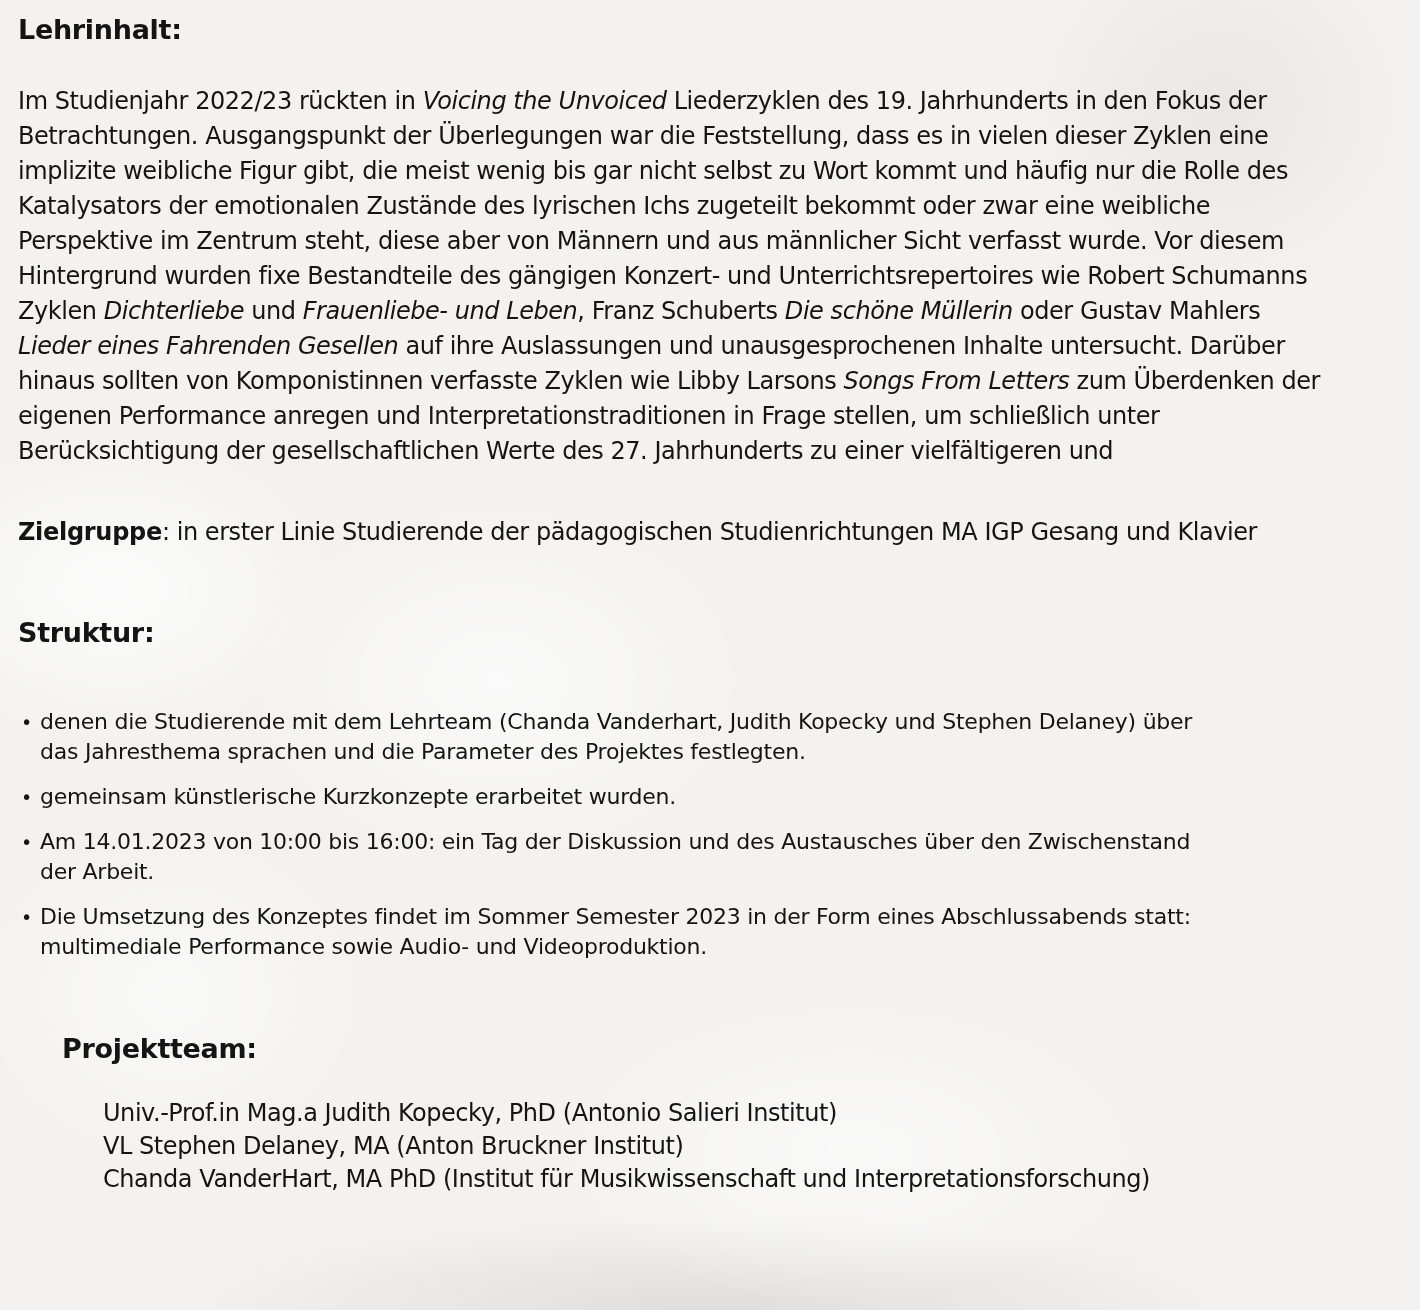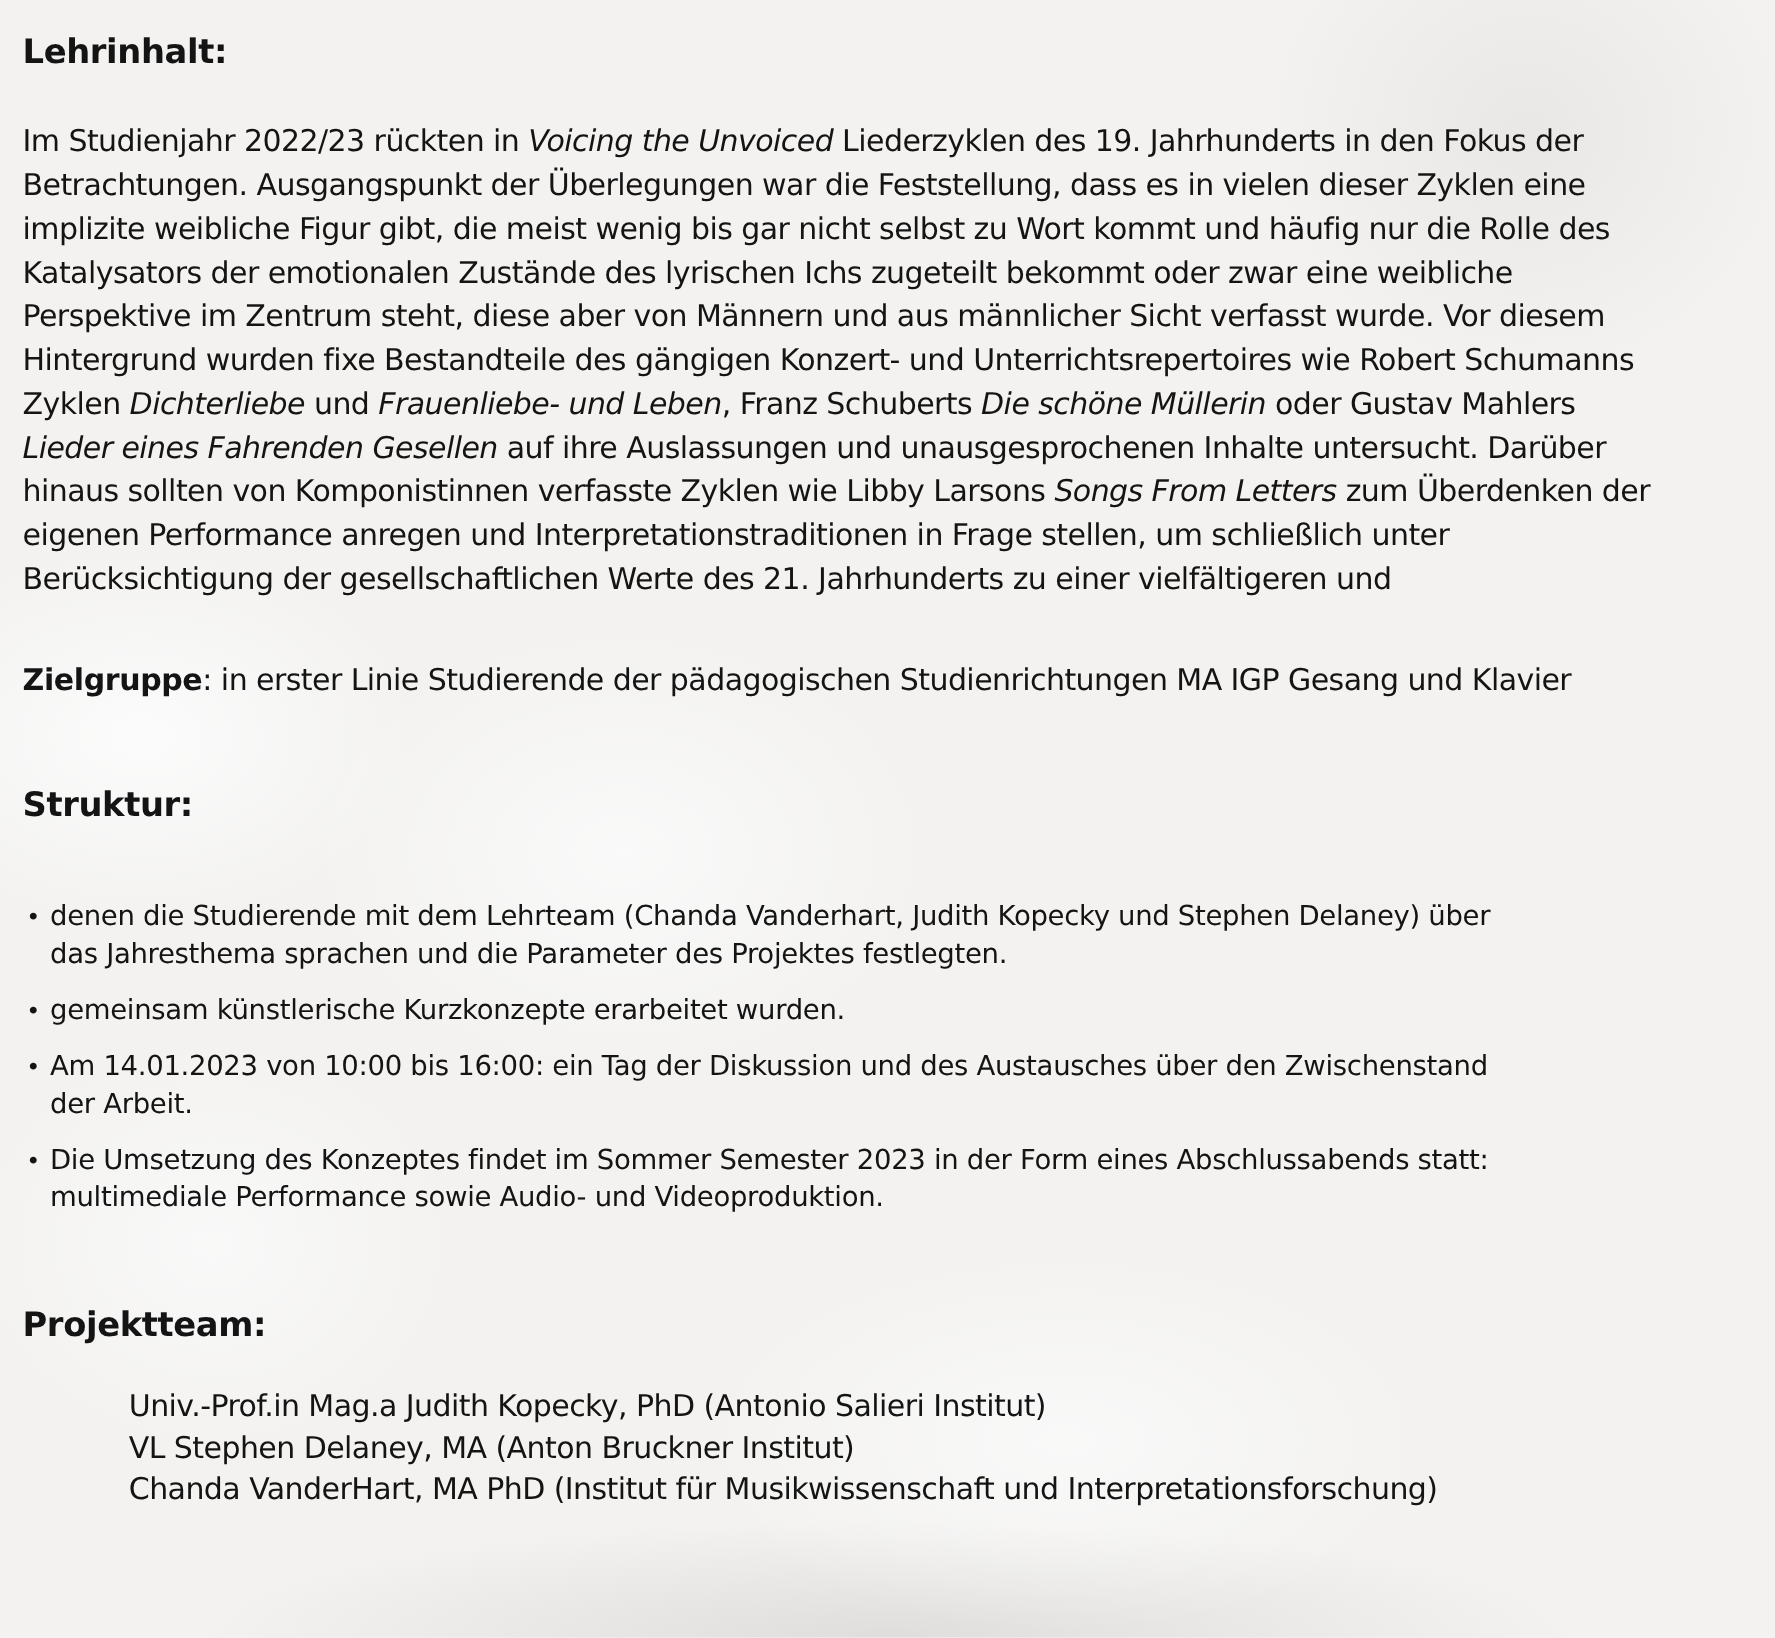--- a/index.html
+++ b/index.html
@@ -19,21 +19,21 @@
       radial-gradient(ellipse 300px 280px at 86% 8%, rgba(221,219,218,.45), rgba(221,219,218,0) 70%),
       radial-gradient(ellipse 420px 220px at 60% 88%, rgba(255,255,255,.55), rgba(255,255,255,0) 70%),
       radial-gradient(ellipse 280px 240px at 12% 76%, rgba(255,255,255,.55), rgba(255,255,255,0) 70%),
       radial-gradient(ellipse 700px 120px at 50% 100%, rgba(186,184,183,.35), rgba(186,184,183,0) 78%);
   }
   .page {
     position: relative;
     box-sizing: border-box;
     width: 1272px;
     height: 1310px;
-    padding: 26px 18px 0 18px;
+    padding: 14px 18px 0 18px;
   }
   .heading {
     margin: 0;
     font-size: 27px;
     line-height: 32px;
     font-weight: bold;
     letter-spacing: -0.3px;
   }
   #lehrinhalt-heading { margin-bottom: 38px; }
   .para {
@@ -61,21 +61,21 @@
     line-height: 30px;
     letter-spacing: -0.25px;
   }
   .bullet-marker {
     position: absolute;
     left: 3px;
     top: 0;
     font-size: 19px;
     line-height: 30px;
   }
-  #projektteam-heading { margin-top: 71px; }
+  #projektteam-heading { margin-top: 71px; margin-left: 44px; }
   .team-list {
     margin-top: 32px;
     margin-left: 85px;
     font-size: 24px;
     line-height: 33px;
     letter-spacing: -0.45px;
   }
 </style>
 </head>
 <body>
@@ -88,21 +88,21 @@
       <div class="line"><span>Im Studienjahr 2022/23 rückten in </span><em>Voicing the Unvoiced</em><span> Liederzyklen des 19. Jahrhunderts in den Fokus der</span></div>
       <div class="line"><span>Betrachtungen. Ausgangspunkt der Überlegungen war die Feststellung, dass es in vielen dieser Zyklen eine</span></div>
       <div class="line"><span>implizite weibliche Figur gibt, die meist wenig bis gar nicht selbst zu Wort kommt und häufig nur die Rolle des</span></div>
       <div class="line"><span>Katalysators der emotionalen Zustände des lyrischen Ichs zugeteilt bekommt oder zwar eine weibliche</span></div>
       <div class="line"><span>Perspektive im Zentrum steht, diese aber von Männern und aus männlicher Sicht verfasst wurde. Vor diesem</span></div>
       <div class="line"><span>Hintergrund wurden fixe Bestandteile des gängigen Konzert- und Unterrichtsrepertoires wie Robert Schumanns</span></div>
       <div class="line"><span>Zyklen </span><em>Dichterliebe</em><span> und </span><em>Frauenliebe- und Leben</em><span>, Franz Schuberts </span><em>Die schöne Müllerin</em><span> oder Gustav Mahlers</span></div>
       <div class="line"><em>Lieder eines Fahrenden Gesellen</em><span> auf ihre Auslassungen und unausgesprochenen Inhalte untersucht. Darüber</span></div>
       <div class="line"><span>hinaus sollten von Komponistinnen verfasste Zyklen wie Libby Larsons </span><em>Songs From Letters</em><span> zum Überdenken der</span></div>
       <div class="line"><span>eigenen Performance anregen und Interpretationstraditionen in Frage stellen, um schließlich unter</span></div>
-      <div class="line"><span>Berücksichtigung der gesellschaftlichen Werte des 21. Jahrhunderts zu einer vielfältigeren und</span></div>
+      <div class="line"><span>Berücksichtigung der gesellschaftlichen Werte des 27. Jahrhunderts zu einer vielfältigeren und</span></div>
     </div>
 
   <div class="zielgruppe-line"><b>Zielgruppe</b><span>: in erster Linie Studierende der pädagogischen Studienrichtungen MA IGP Gesang und Klavier</span></div>
 
   <h2 class="heading" id="struktur-heading">Struktur:</h2>
 
   <div class="bullet-list" id="bullet-list">
       <div class="bullet-item">
         <span class="bullet-marker">•</span>
         <div class="line"><span>denen die Studierende mit dem Lehrteam (Chanda Vanderhart, Judith Kopecky und Stephen Delaney) über</span></div>

